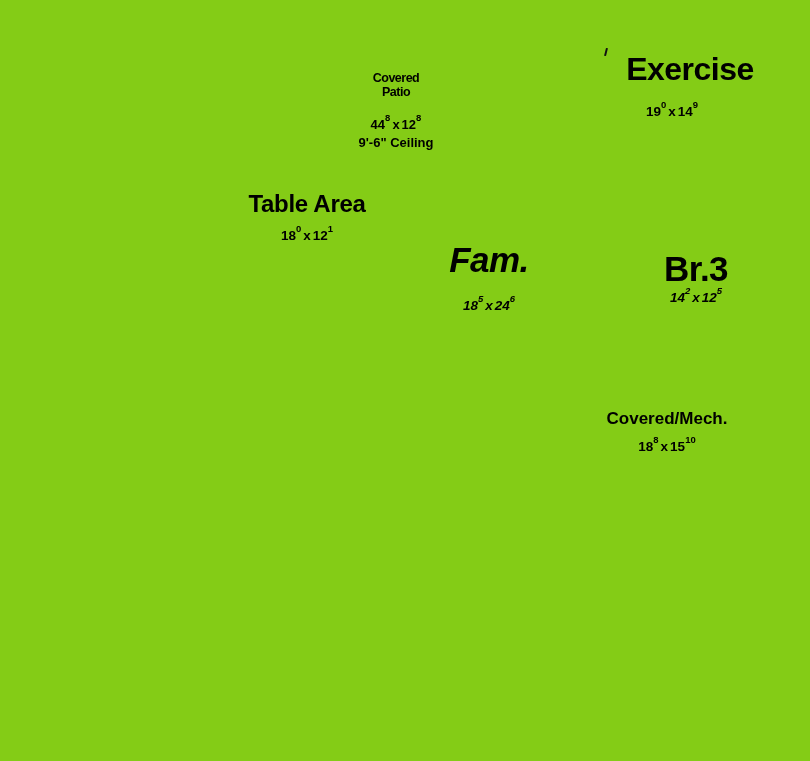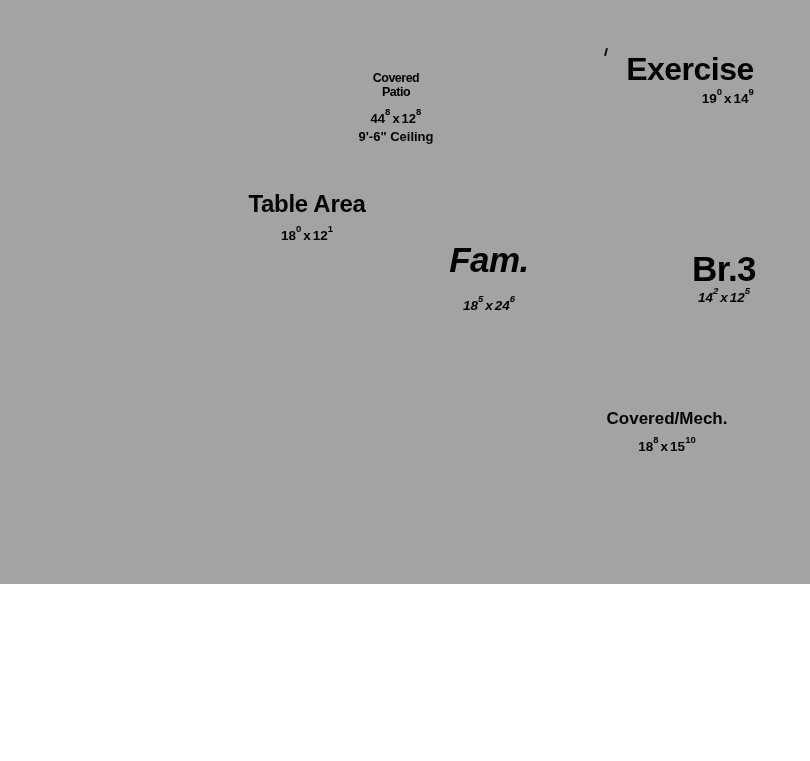--- a/index.html
+++ b/index.html
@@ -1,19 +1,19 @@
 <!DOCTYPE html>
 <html><head>
 <meta charset="utf-8">
 <style>
   html,body{margin:0;padding:0;background:#ffffff;}
   #canvas{
     position:relative;
-    width:810px;height:584px;
-    background:#a3a3a3;
+    width:810px;height:761px;
+    background:#84cc16;
     overflow:hidden;
     font-family:"Liberation Sans","DejaVu Sans",sans-serif;
     font-weight:bold;
     color:#000000;
   }
   .room{
     position:absolute;
     transform:translateX(-50%);
     text-align:center;
     white-space:nowrap;
@@ -26,40 +26,40 @@
   }
   .sup{
     font-size:9.5px;
     position:relative;
     top:-8px;
   }
   .sep{margin:0 2px;}
 
   
   #room-covered-patio{left:396px;top:72px;font-size:12.5px;line-height:13.5px;}
-  #room-covered-patio .dims{font-size:13px;margin-top:13px;line-height:14px;}
+  #room-covered-patio .dims{font-size:13px;margin-top:19px;line-height:14px;}
   #room-covered-patio .note{font-size:13px;margin-top:3px;line-height:14px;}
 
   
   #room-exercise{left:672px;top:52px;}
   #room-exercise .title{font-size:32px;line-height:34px;margin-left:36px;}
-  #room-exercise .dims{margin-top:6px;text-align:right;}
+  #room-exercise .dims{margin-top:19px;}
 
   
   #room-table-area{left:307px;top:191px;}
   #room-table-area .title{font-size:24px;line-height:25px;letter-spacing:-0.3px;}
   #room-table-area .dims{margin-top:13px;}
 
   
   #room-fam{left:489px;top:242px;font-style:italic;}
   #room-fam .title{font-size:35px;line-height:35px;}
   #room-fam .dims{margin-top:22px;}
 
   
-  #room-br3{left:724px;top:251px;}
+  #room-br3{left:696px;top:251px;}
   #room-br3 .title{font-size:35px;line-height:35px;}
   #room-br3 .dims{margin-top:5px;font-style:italic;}
 
   
   #room-storage-mech{left:667px;top:410px;}
   #room-storage-mech .title{font-size:17px;line-height:18px;letter-spacing:0;}
   #room-storage-mech .dims{margin-top:12px;}
 
   
   #stray-tick{

